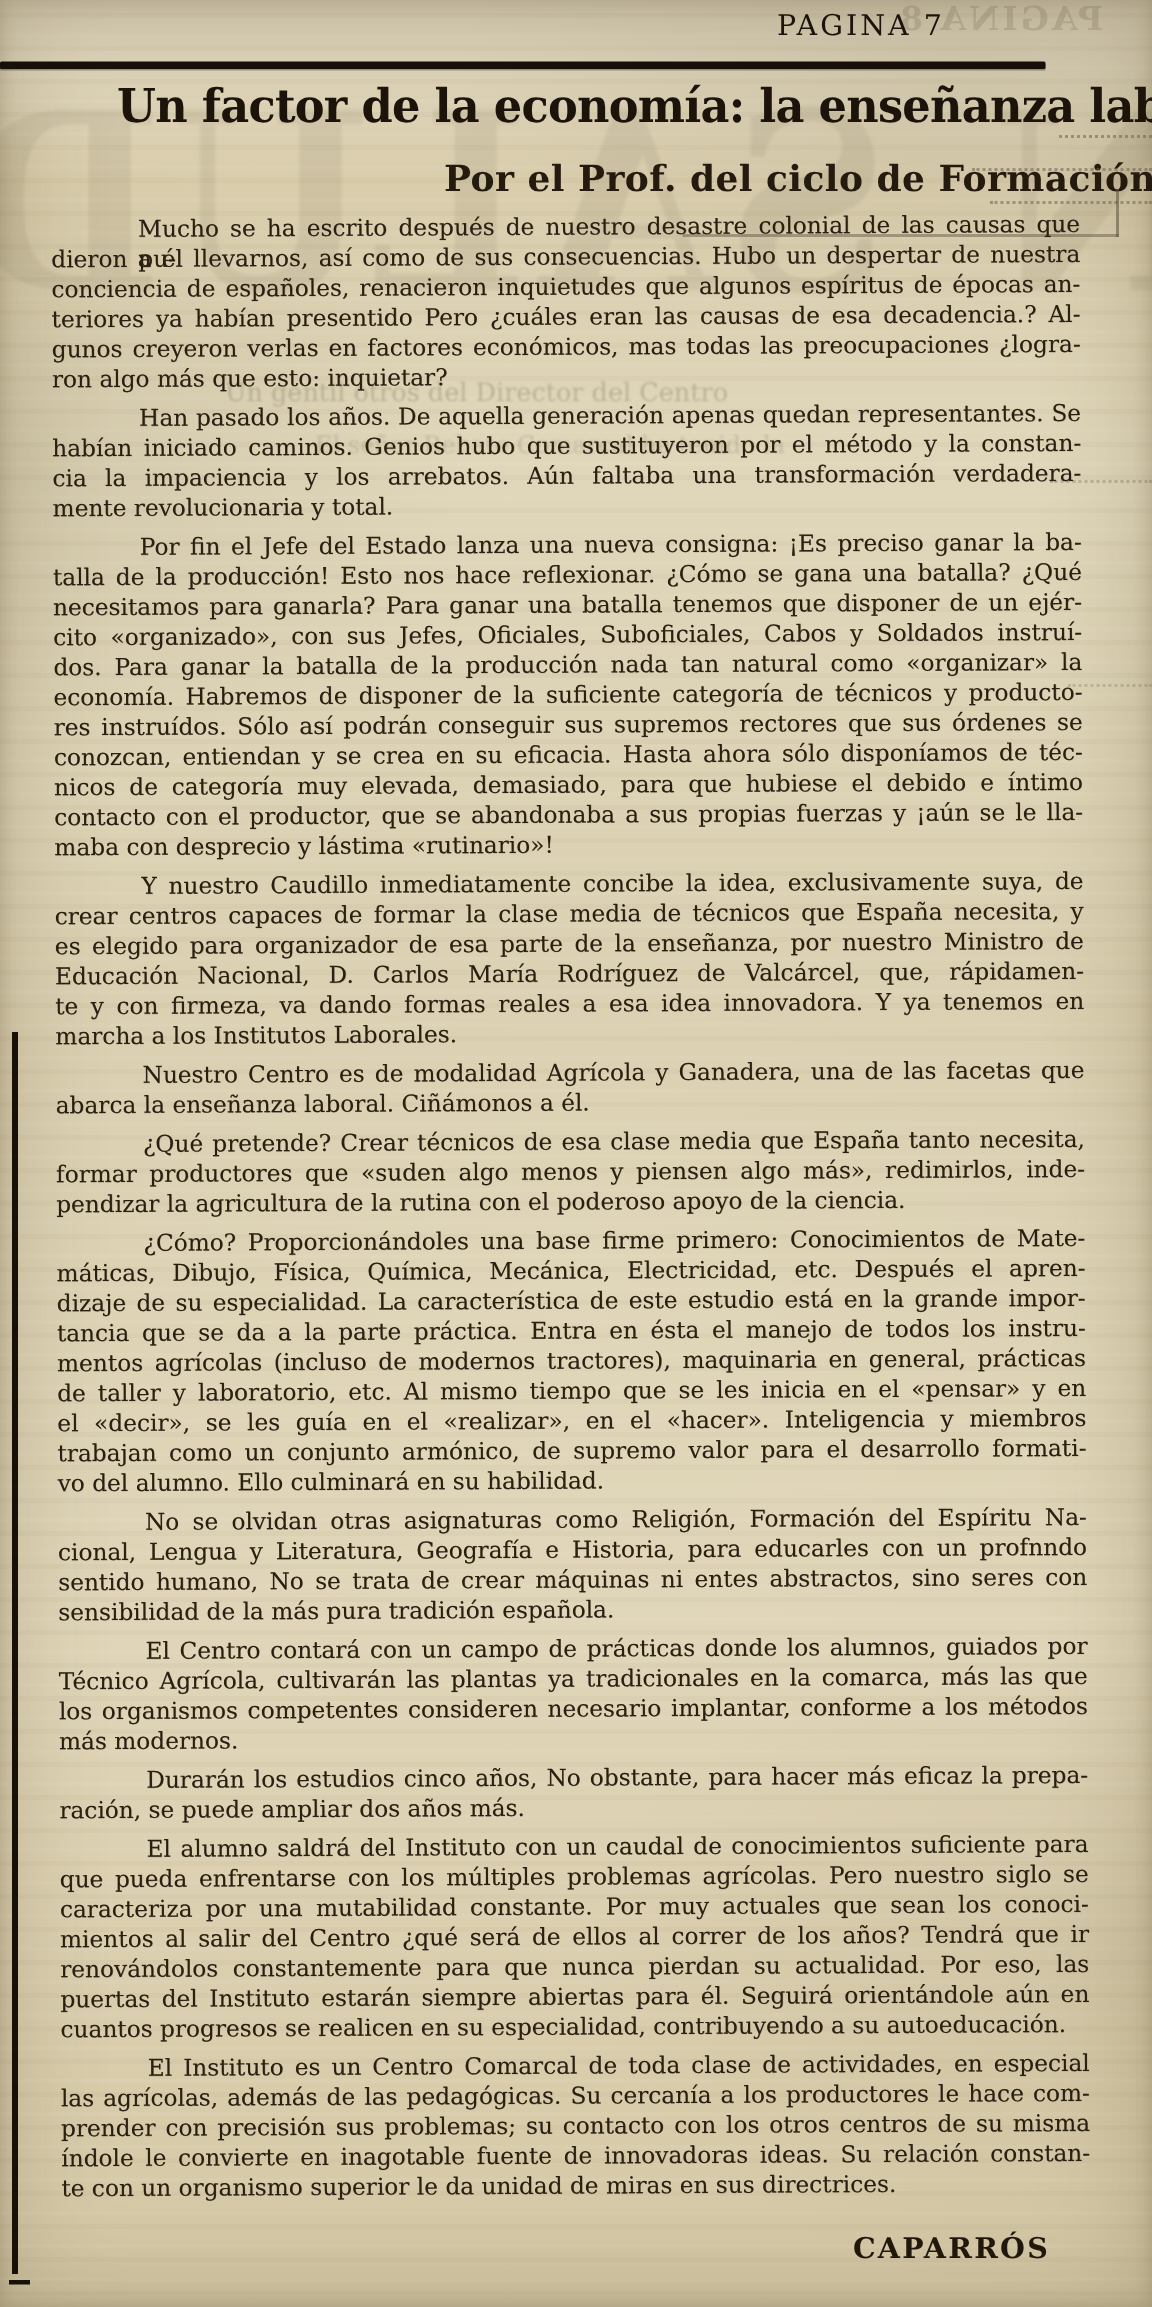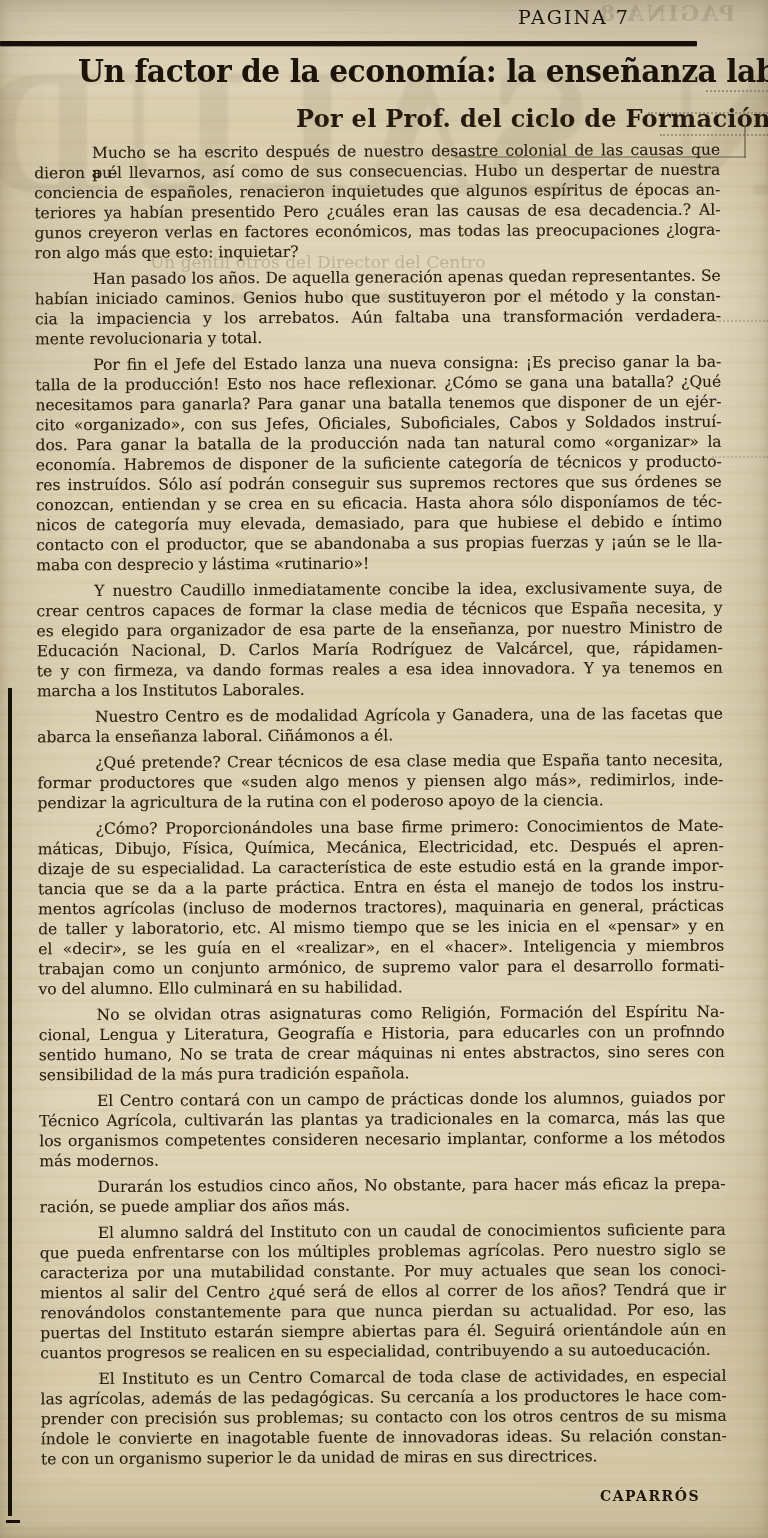--- a/index.html
+++ b/index.html
@@ -51,21 +51,21 @@
   .line{
     font-size:15.5px;line-height:20px;height:20px;
     text-align:justify;text-align-last:justify;
     white-space:normal;color:#2a2012;
     text-shadow:.2px .2px 0 rgba(42,32,18,.35);
   }
   .line.first{padding-left:58px;}
   .line.last{text-align-last:left;}
   .signature{
     left:0;top:1488px;width:700px;text-align:right;
-    font-size:14px;font-weight:bold;letter-spacing:1.5px;
+    font-size:19px;font-weight:bold;letter-spacing:1.5px;
     color:#21180c;
   }
 
   
   .left-rule{
     left:8px;top:688px;width:4px;height:828px;
     background:#17110a;
   }
   .left-rule-foot{
     left:6px;top:1520px;width:14px;height:3px;background:#17110a;

